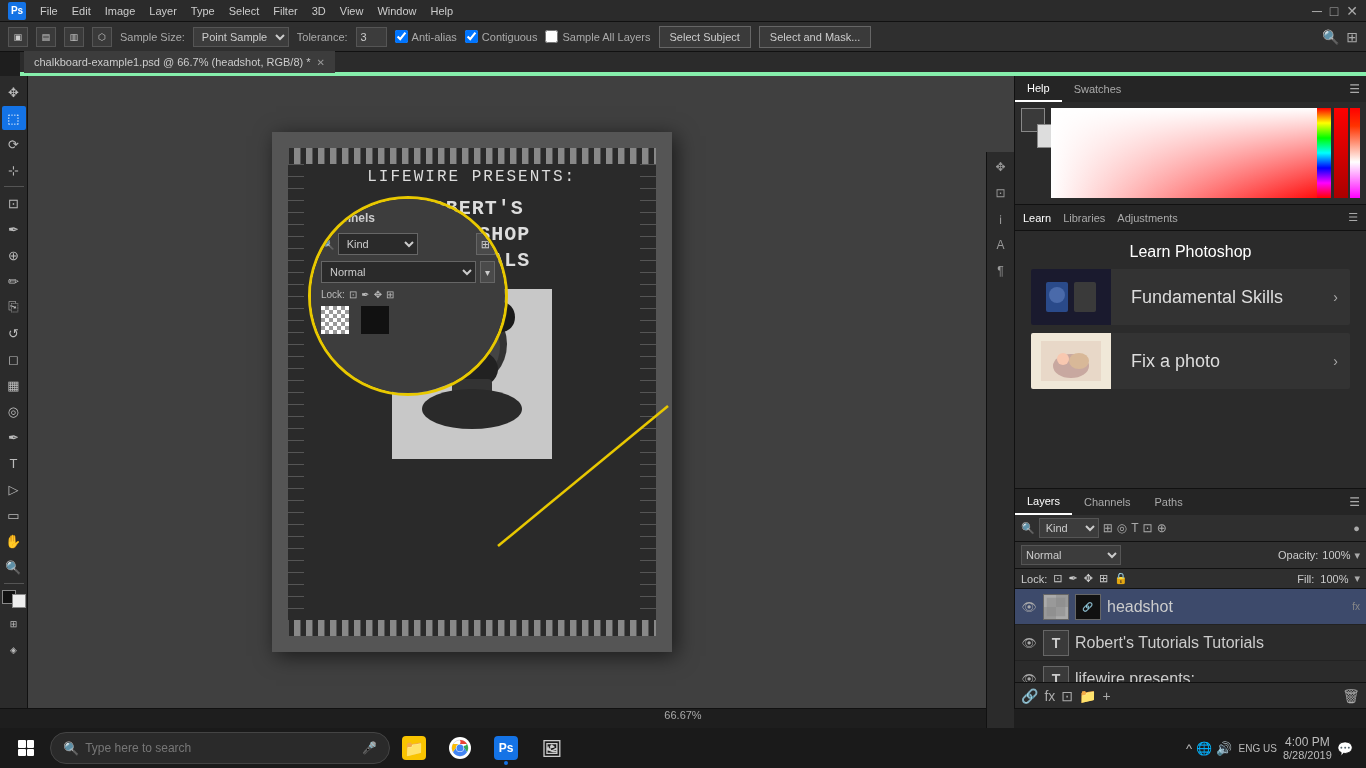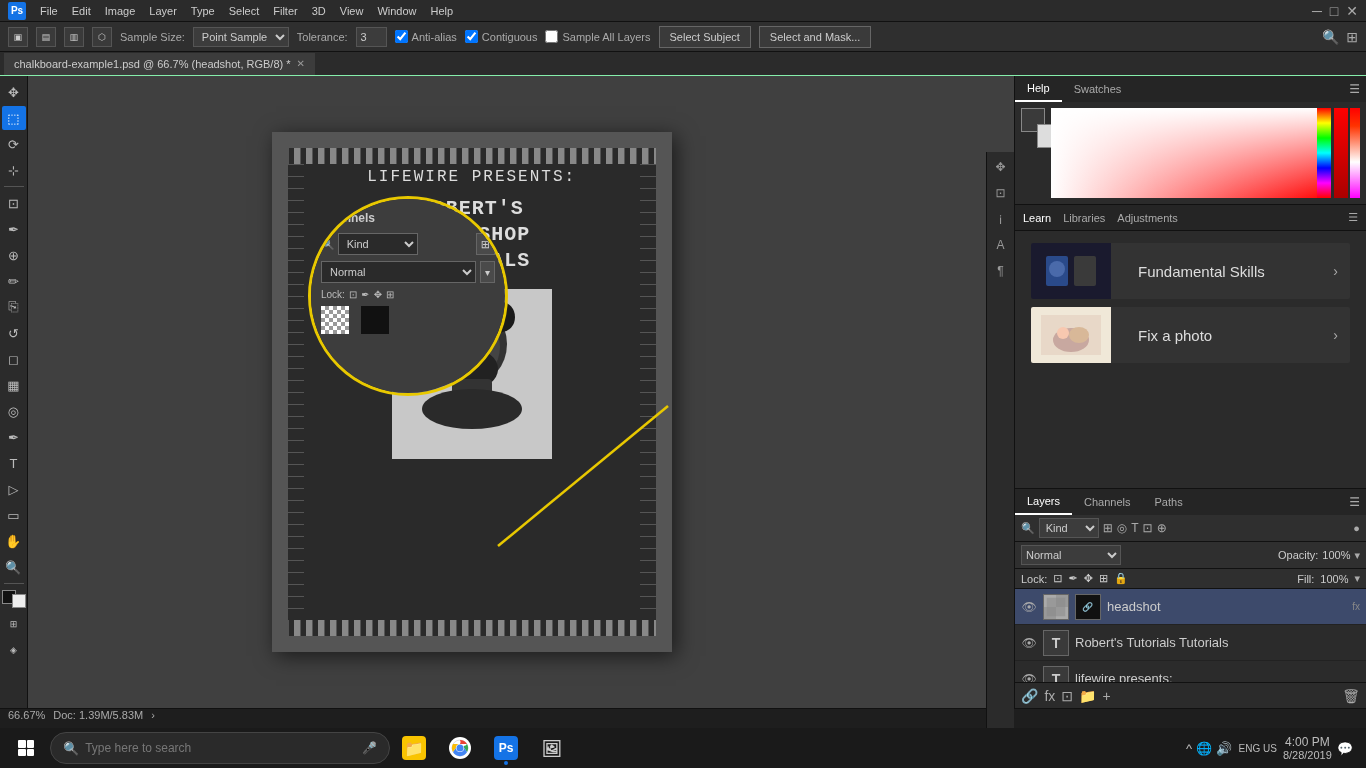--- a/index.html
+++ b/index.html
@@ -41,21 +41,22 @@
       background: #3a3a3a; border: 1px solid #666; color: #ccc; padding: 2px 10px; cursor: pointer; font-size: 11px; height: 22px;
     }
 
     
     #tab-bar {
       height: 24px;
       background: #2b2b2b;
       display: flex;
       align-items: center;
       padding-left: 4px;
-      border-bottom: 1px solid #86efac;
+      border-bottom: 4px solid #86efac;
+      margin-left: 20px;
     }
     .doc-tab {
       background: #3c3c3c;
       color: #ccc;
       font-size: 11px;
       padding: 2px 10px;
       display: flex;
       align-items: center;
       gap: 6px;
       height: 22px;
@@ -278,21 +279,21 @@
       height: 56px;
       flex-shrink: 0;
       display: flex;
       align-items: center;
       justify-content: center;
       font-size: 20px;
       color: #888;
     }
     .learn-card-img.dark-img { background: #1a1a2e; }
     .learn-card-img.light-img { background: #f0e8d8; }
-    .learn-card-label { flex: 1; padding: 0 27px; font-size: 15px; color: #ddd; }
+    .learn-card-label { flex: 1; padding: 0 20px; font-size: 18px; color: #ddd; }
     .learn-card-arrow { color: #aaa; padding-right: 12px; font-size: 14px; }
 
     
     #layers-panel {
       border-top: 1px solid #111;
       height: 220px;
       display: flex;
       flex-direction: column;
     }
     .layers-tabs {
@@ -357,45 +358,46 @@
       height: 36px;
       padding: 0 6px;
       gap: 6px;
       cursor: pointer;
       border-bottom: 1px solid #222;
     }
     .layer-item.active { background: #3d4a6b; }
     .layer-eye { color: #aaa; font-size: 12px; cursor: pointer; width: 16px; text-align: center; }
     .layer-thumb { width: 26px; height: 26px; background: #444; border: 1px solid #666; flex-shrink: 0; display: flex; align-items: center; justify-content: center; font-size: 9px; }
     .layer-thumb.text-thumb { background: #3a3a3a; color: #ccc; font-weight: bold; font-size: 14px; }
-    .layer-name { flex: 1; font-size: 13px; color: #ccc; }
+    .layer-name { flex: 1; font-size: 16px; color: #ccc; }
     .layer-fx-icon { color: #888; font-size: 10px; }
 
     .layers-footer {
       height: 26px;
       background: #2b2b2b;
       display: flex;
       align-items: center;
       padding: 0 6px;
       gap: 6px;
       border-top: 1px solid #111;
     }
     .layers-footer-btn { color: #aaa; font-size: 14px; cursor: pointer; }
 
     
     #status-bar {
       height: 20px;
       background: #1e1e1e;
       display: flex;
-      align-items: flex-start;
+      align-items: center;
       padding: 0 8px;
       gap: 8px;
       font-size: 11px;
       color: #aaa;
       border-top: 1px solid #111;
+      flex-direction: column;
     }
 
     
     #taskbar {
       position: fixed;
       bottom: 0;
       left: 0;
       right: 0;
       height: 40px;
       background: #1a1a1a;
@@ -684,20 +686,21 @@
     </div>
 
     <div id="learn-panel">
       <div class="learn-header">
         <span class="active" style="margin-right:12px">Learn</span>
         <span style="margin-right:12px">Libraries</span>
         <span>Adjustments</span>
         <span style="margin-left:auto;cursor:pointer">☰</span>
       </div>
       <div class="learn-content">
+        <div class="learn-title">Learn Photoshop</div>
         <div class="learn-card">
           <div class="learn-card-img dark-img">
             <svg width="60" height="40" viewBox="0 0 60 40">
               <rect width="60" height="40" fill="#1a1a2e"></rect>
               <rect x="5" y="5" width="22" height="30" fill="#2a4a8a" rx="2"></rect>
               <rect x="33" y="5" width="22" height="30" fill="#3a3a3a" rx="2"></rect>
               <circle cx="16" cy="18" r="8" fill="#4a6aaa"></circle>
             </svg>
           </div>
           <div class="learn-card-label">Fundamental Skills</div>

